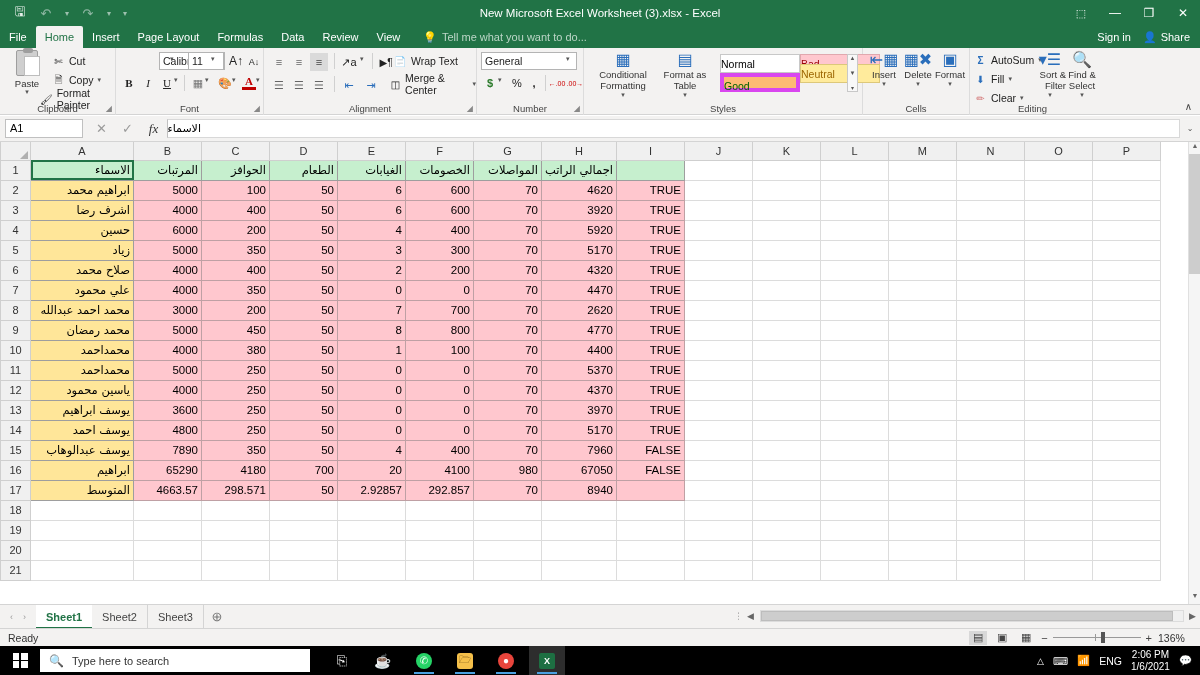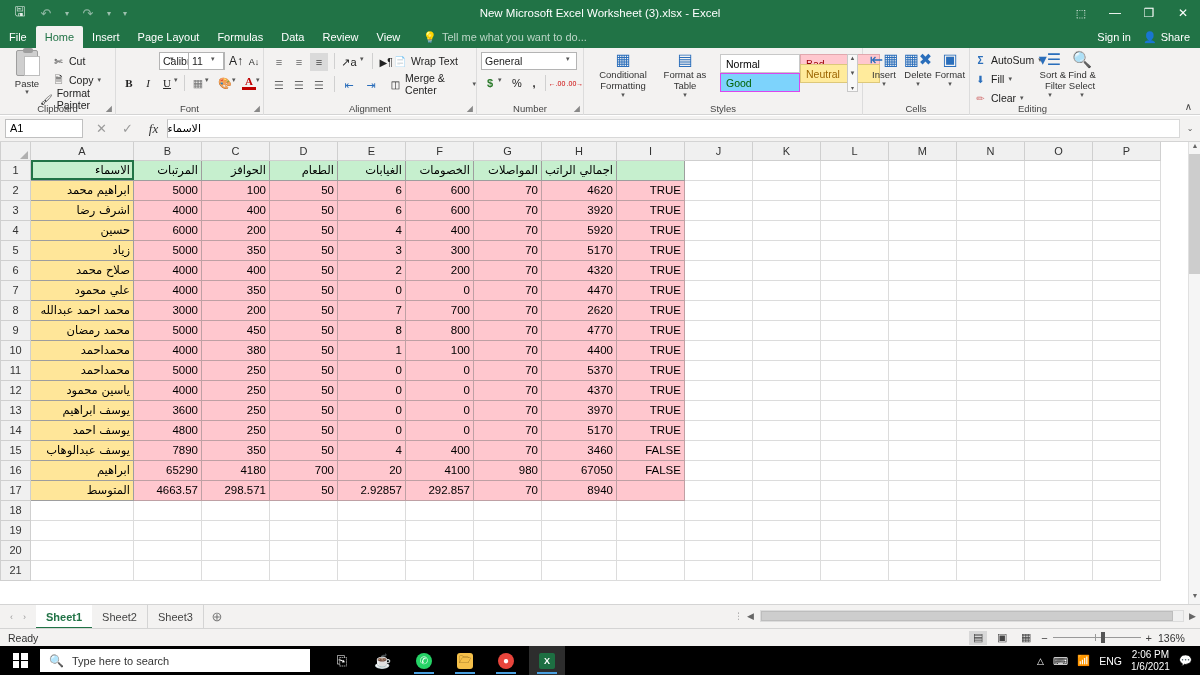--- a/index.html
+++ b/index.html
@@ -141,21 +141,21 @@
   
   .numfmt {
     position: absolute; left: 481px; top: 4px; width: 96px; height: 18px;
     background: #fff; border: 1px solid #b4b4b4; font-size: 10.5px;
     padding-left: 3px; line-height: 16px; color: #222;
   }
 
   
   .stylecell {
     position: absolute; width: 80px; height: 19px; font-size: 10.5px;
-    line-height: 18px; padding-left: 5px; border: 1px solid #c8c8c8;
+    line-height: 18px; border: 1px solid #c8c8c8;
   }
   .style-scroll {
     position: absolute; width: 11px; border: 1px solid #c8c8c8;
     background: #f8f8f8; display:flex; flex-direction: column;
     align-items:center; justify-content: space-between; font-size: 6px;
     color: #555;
   }
 
   
   .bigbtn {
@@ -473,21 +473,21 @@
       <span style="text-align:center; line-height:11px;">Conditional Formatting</span>
       <span class="cv">▾</span>
     </div>
     <div class="bigbtn" style="left:74px; width:54px;">
       <span class="gly">▤</span>
       <span style="text-align:center; line-height:11px;">Format as Table</span>
       <span class="cv">▾</span>
     </div>
     <div class="stylecell" style="left:136px; top:6px; background:#fff; color:#000;">Normal</div>
     <div class="stylecell" style="left:216px; top:6px; background:#ffc7ce; color:#9c0006; border-color:#e0a8ae;">Bad</div>
-    <div class="stylecell" style="left:136px; top:25px; background:#7dd3fc; color:#006100; border:1px solid #d946ef;">Good</div>
+    <div class="stylecell" style="left:136px; top:25px; background:#fdba74; color:#006100; border:4px solid #d946ef;">Good</div>
     <div class="stylecell" style="left:216px; top:16px; background:#ffeb9c; color:#9c6500; border-color:#ddc87a;">Neutral</div>
     <div class="style-scroll" style="left:263px; top:6px; width:11px; height:38px;">
       <span>▲</span>
       <span>▼</span>
       <span>▾</span>
     </div>
     <div class="rgroup-label">Styles</div>
   </div>
 
   <div class="rgroup" style="left:863px; width:107px;">
@@ -863,21 +863,21 @@
         </tr>
         <tr>
           <td class="rowhdr">15</td>
           <td class="cell ar c-name">يوسف عبدالوهاب</td>
           <td class="cell num c-data">7890</td>
           <td class="cell num c-data">350</td>
           <td class="cell num c-data">50</td>
           <td class="cell num c-data">4</td>
           <td class="cell num c-data">400</td>
           <td class="cell num c-data">70</td>
-          <td class="cell num c-data">3460</td>
+          <td class="cell num c-data">7960</td>
           <td class="cell bool c-data">FALSE</td>
           <td class="cell c-empty"></td>
           <td class="cell c-empty"></td>
           <td class="cell c-empty"></td>
           <td class="cell c-empty"></td>
           <td class="cell c-empty"></td>
           <td class="cell c-empty"></td>
           <td class="cell c-empty"></td>
         </tr>
         <tr>

